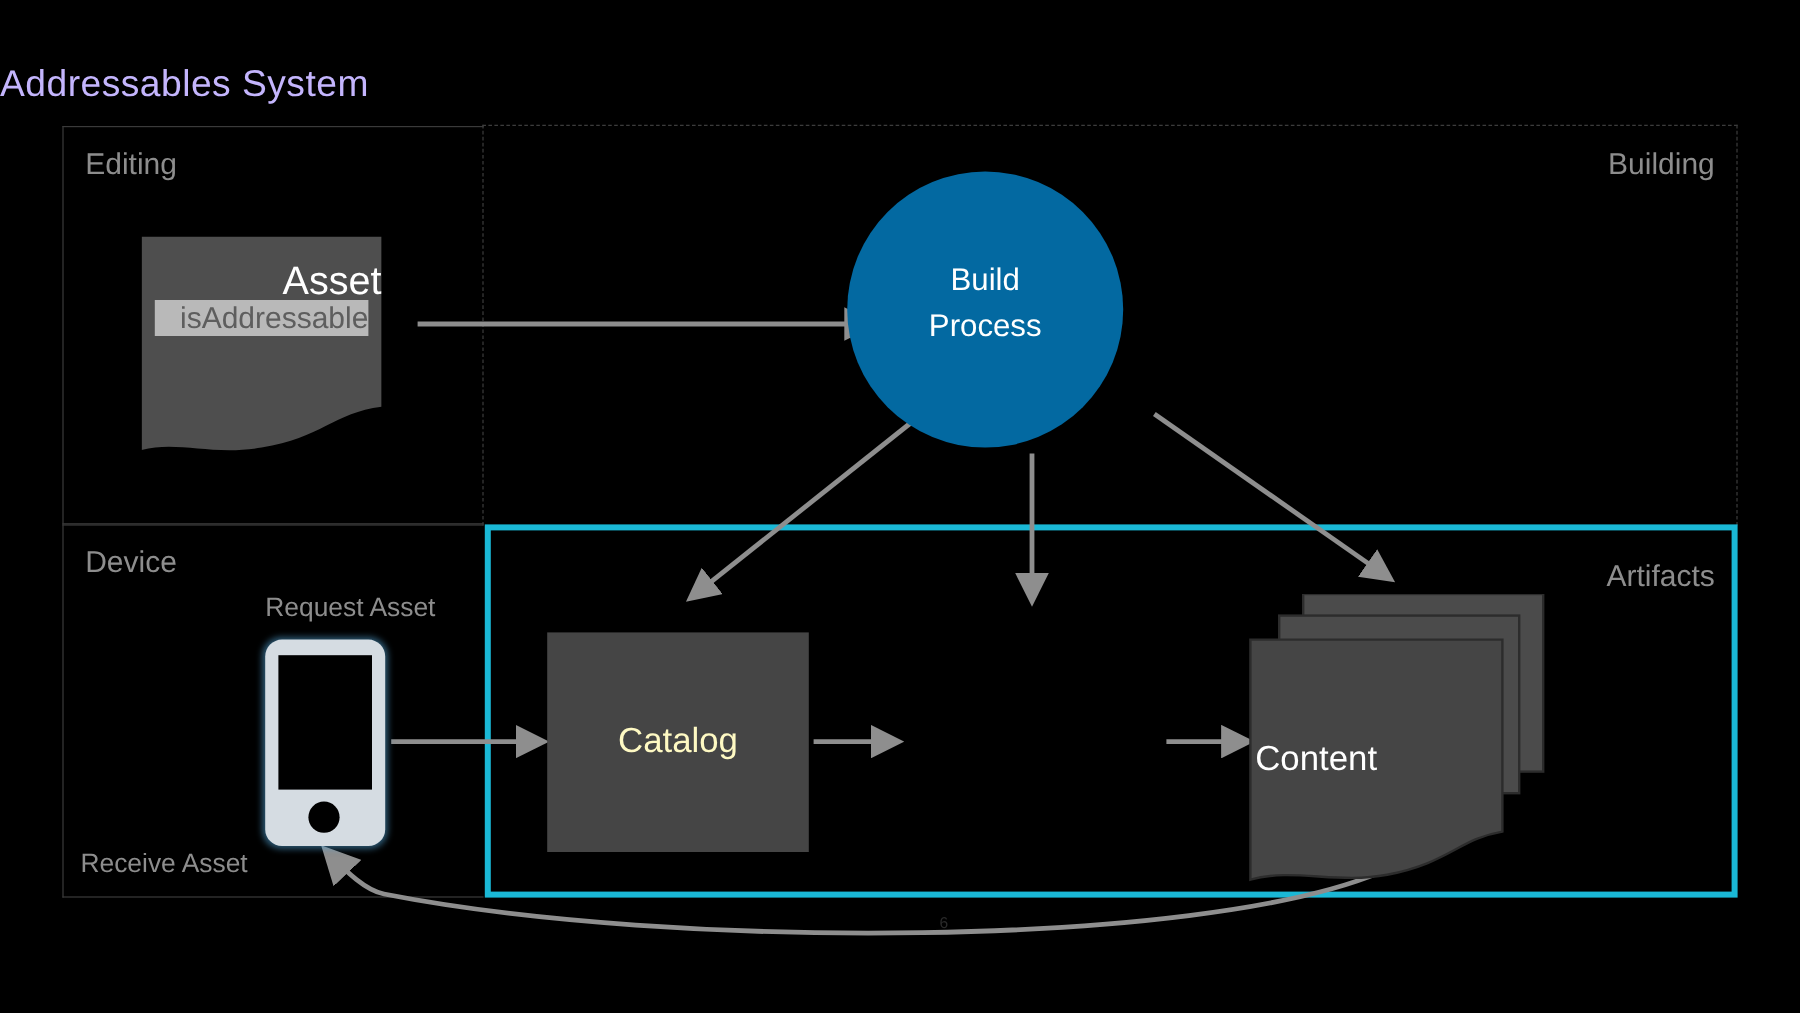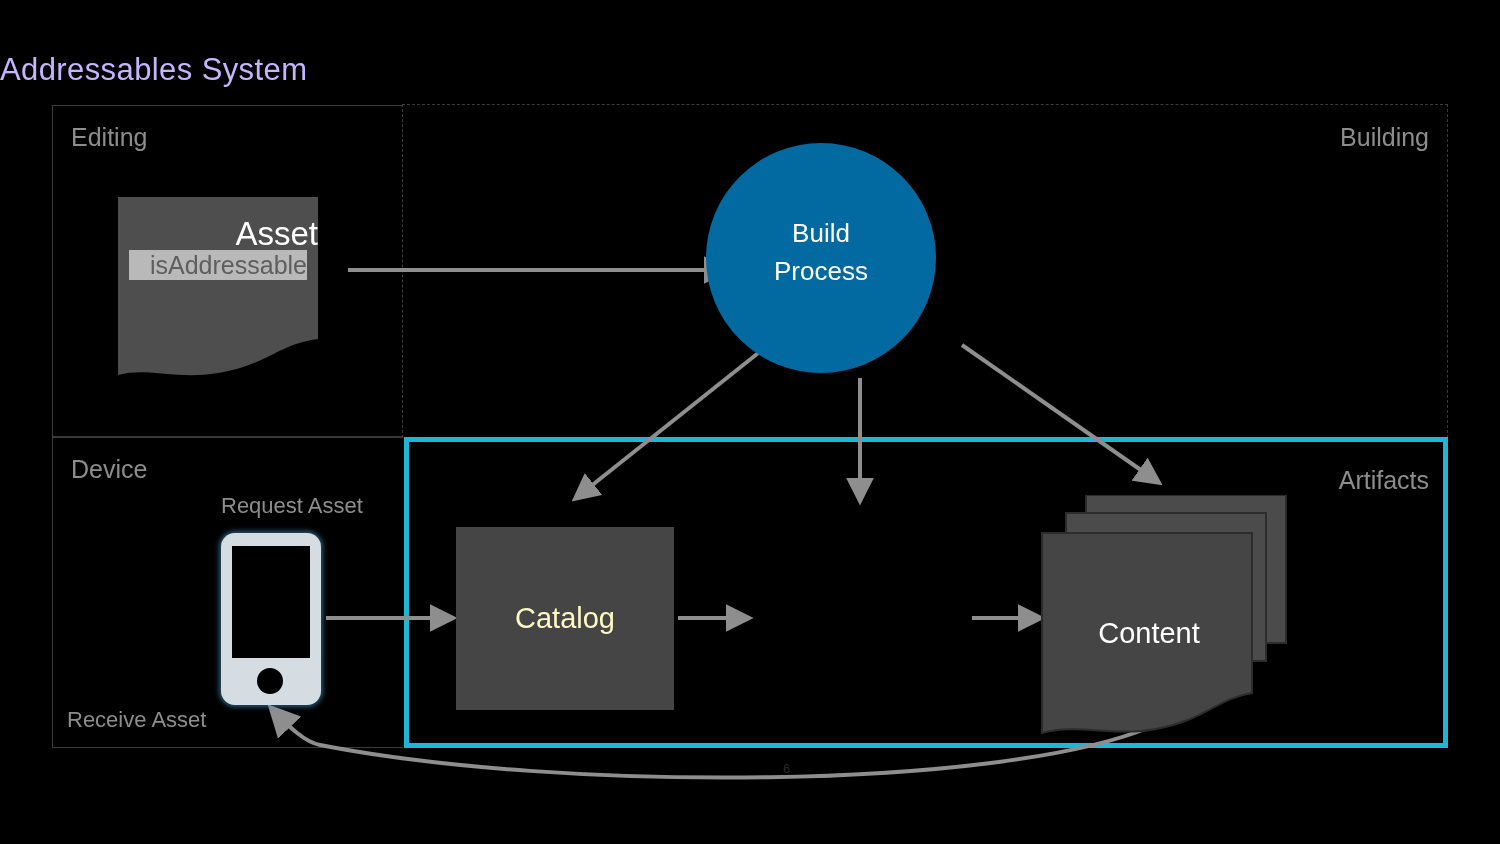--- a/index.html
+++ b/index.html
@@ -130,21 +130,20 @@
   
   #content-stack {
     left: 1040px; top: 495px;
     width: 250px; height: 250px;
   }
   #content-stack svg { display: block; }
   #content-label {
     position: absolute;
     left: 6px; top: 122px;
     width: 206px;
-    text-align: center;
     color: #ffffff;
     font-size: 29px;
   }
 
   
   #phone {
     left: 221px; top: 533px;
     width: 100px; height: 172px;
   }
   #phone-body {

